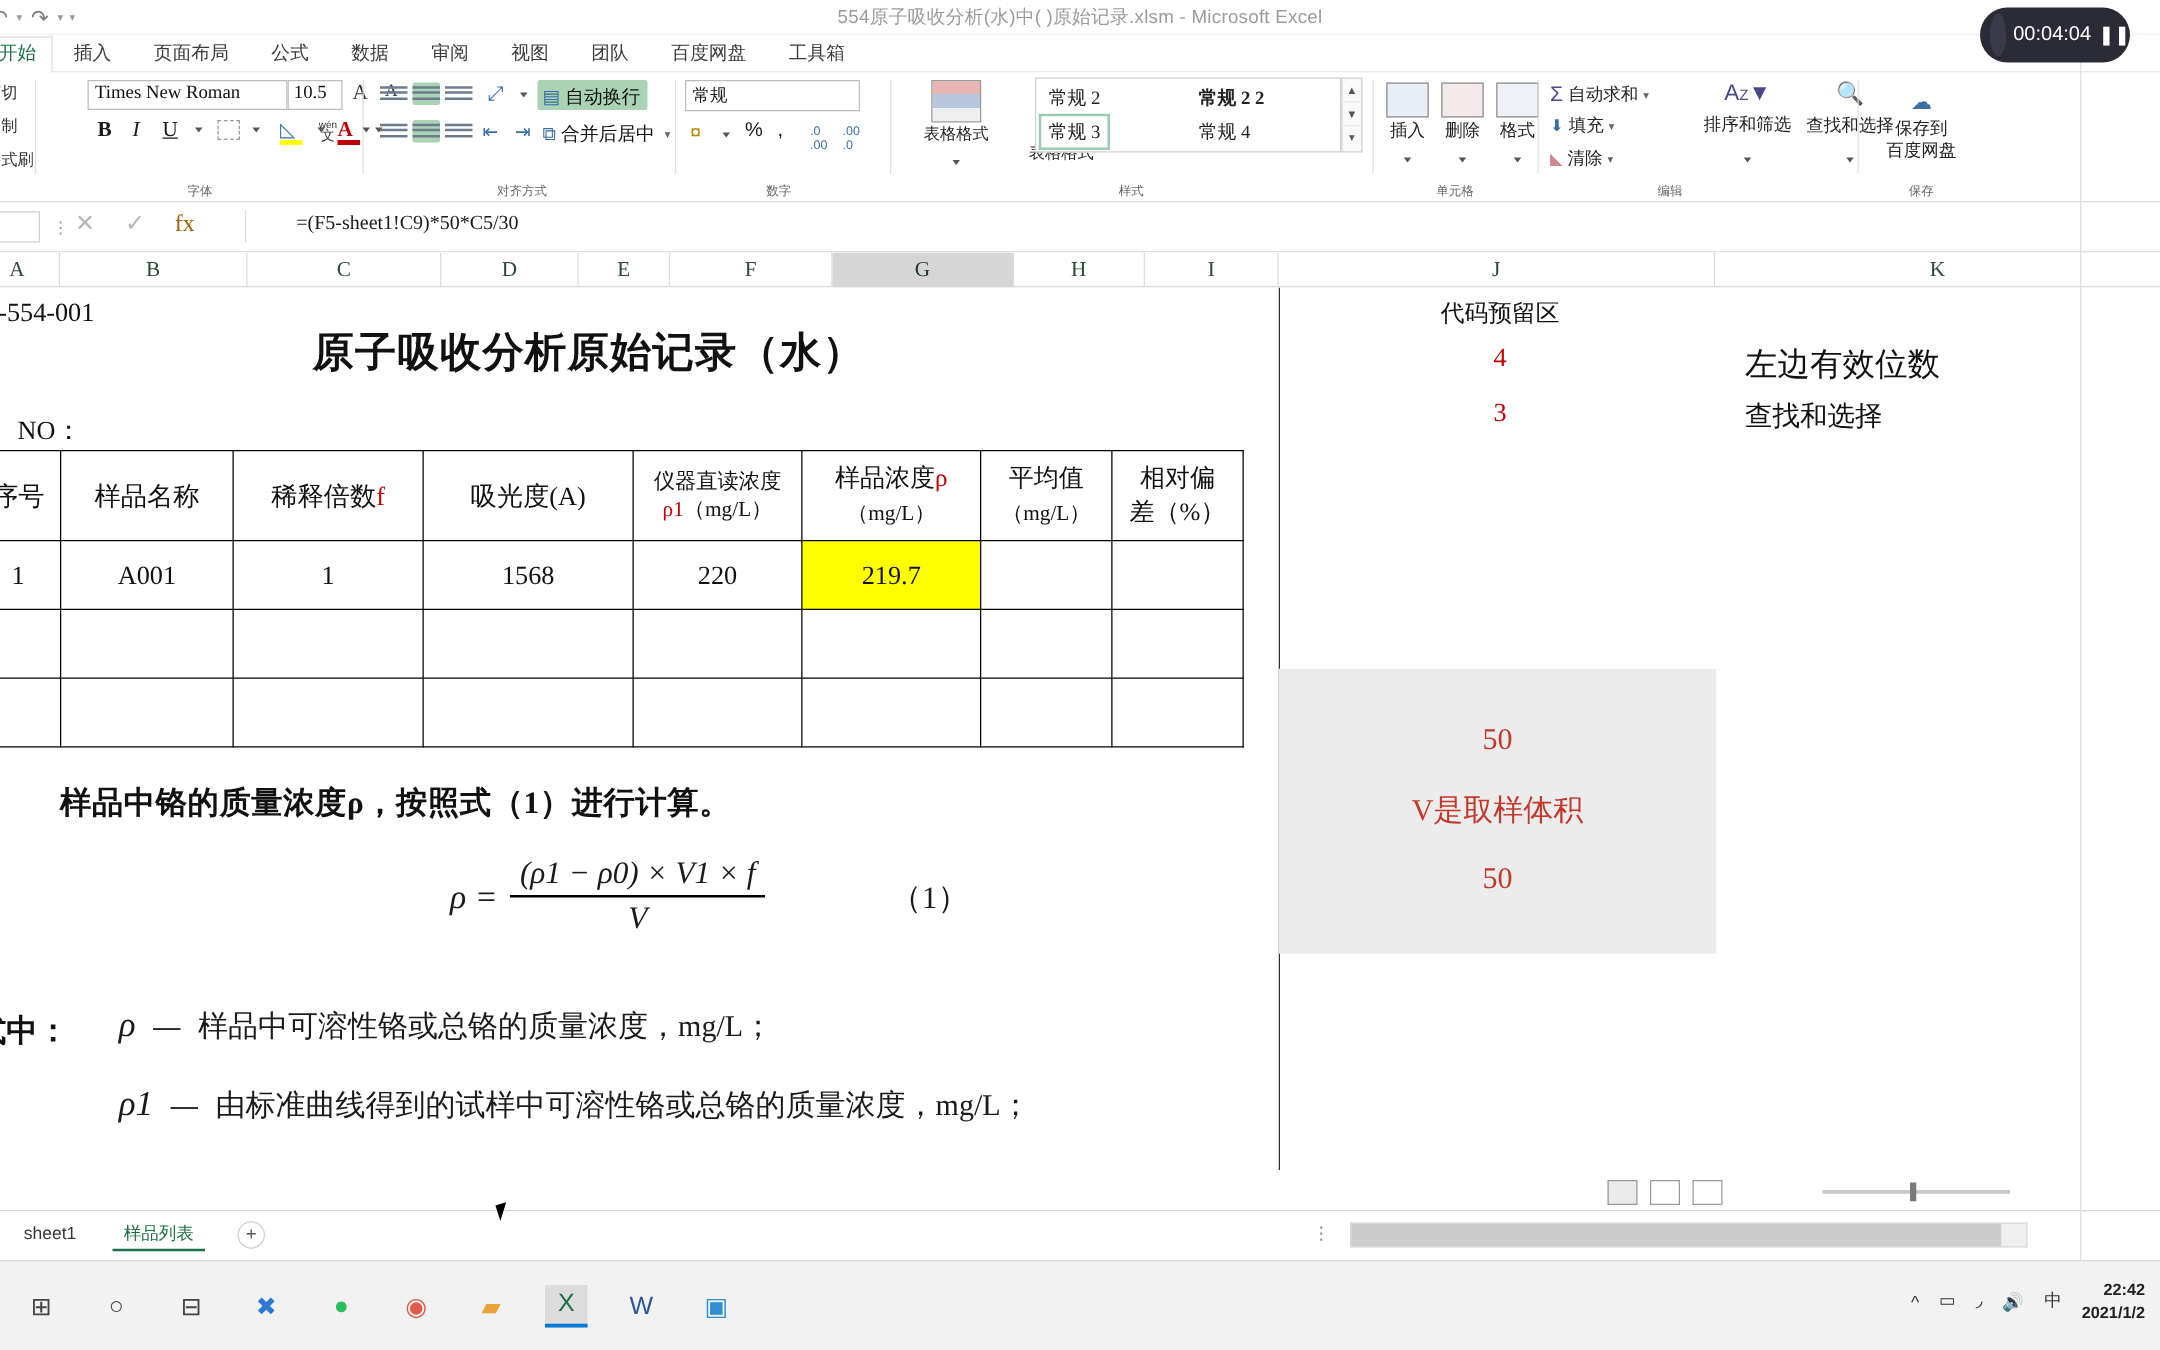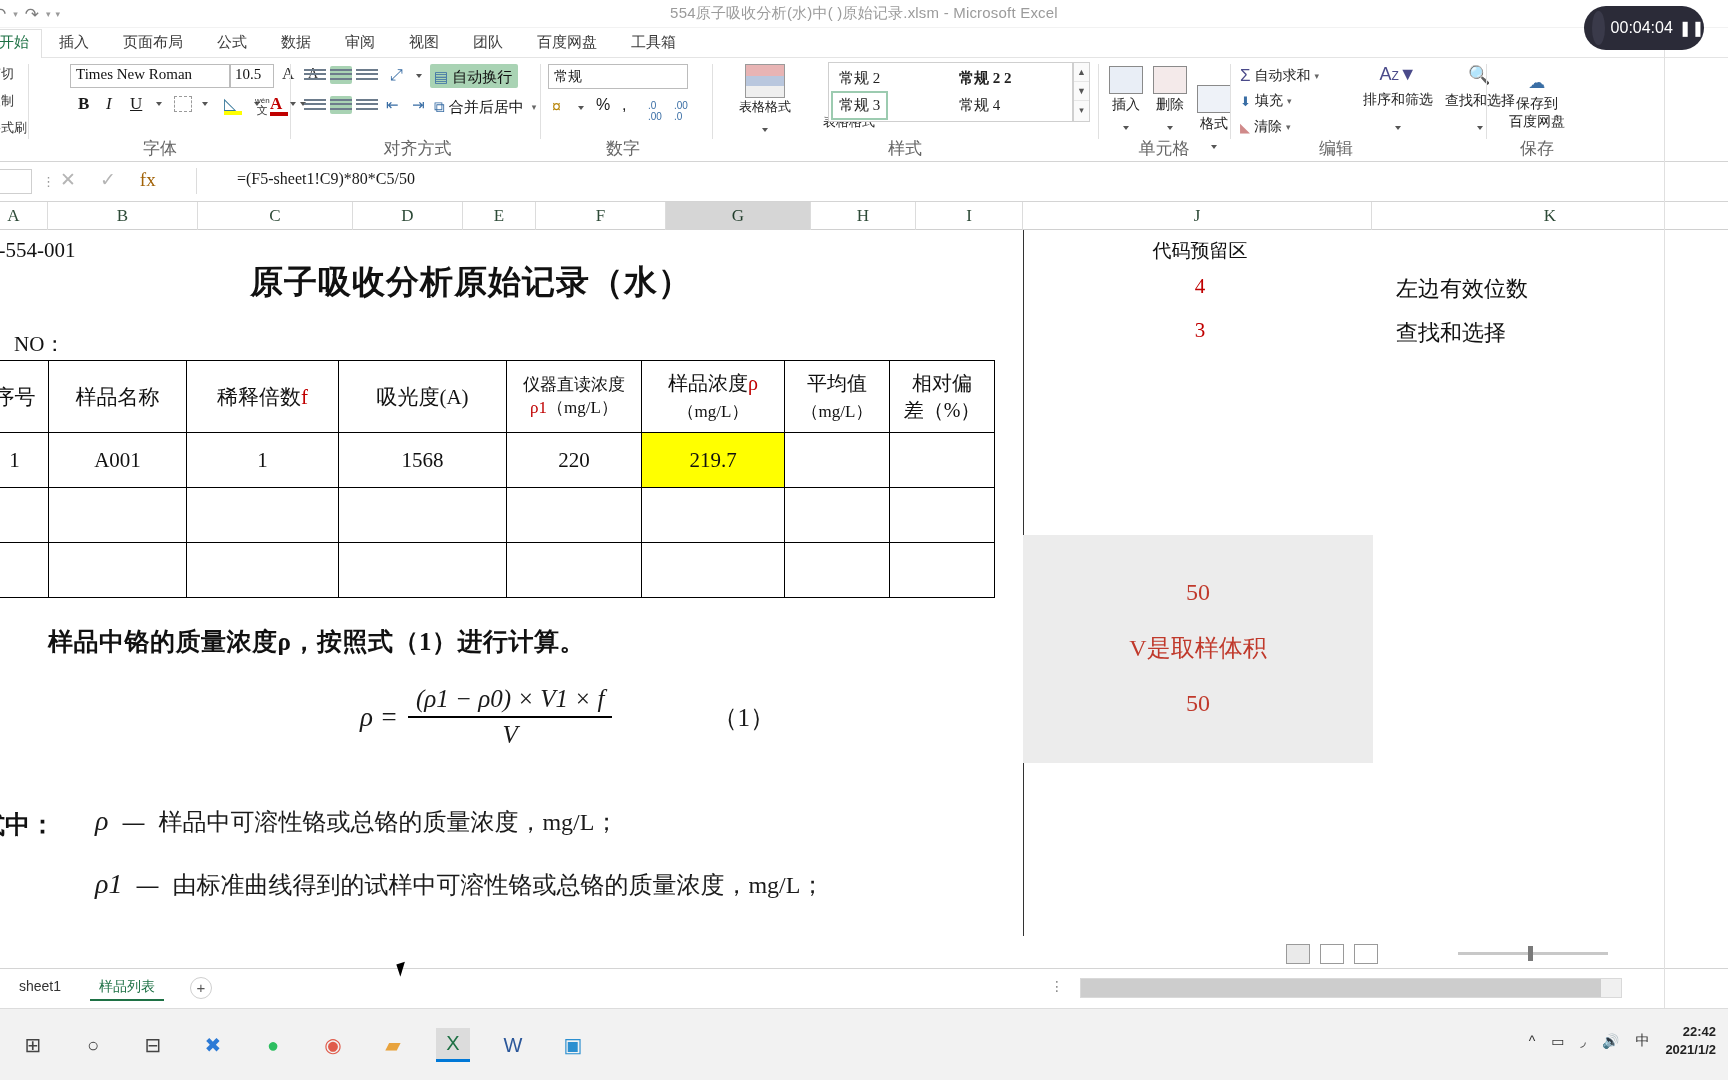--- a/index.html
+++ b/index.html
@@ -24,21 +24,21 @@
   
   .tabsbar { height:30px; background:#fff; position:relative; border-bottom:1px solid #e4e4e4; }
   .tabs { display:flex; align-items:flex-end; height:30px; padding-left:-6px; }
   .tab { font-size:15px; color:#3b3b3b; padding:3px 17px 6px 17px; white-space:nowrap; }
   .tab.first { color:#1e7145; margin-left:-8px; padding-left:6px; padding-right:12px;
                background:#fff; border-left:1px solid #e0e0e0; border-right:1px solid #e0e0e0; border-top:1px solid #e0e0e0;}
 
   
   .ribbon { height:104px; position:relative; background:#fff; border-bottom:1px solid #d4d4d4; }
   .grp { position:absolute; top:0; height:104px; }
-  .grp .glabel { position:absolute; bottom:2px; left:0; right:0; text-align:center; font-size:17px; color:#666; }
+  .grp .glabel { position:absolute; bottom:2px; left:0; right:0; text-align:center; font-size:10px; color:#666; }
   .sep { position:absolute; top:6px; bottom:22px; width:1px; background:#e0e0e0; }
 
   .clipcol { position:absolute; left:-12px; top:2px; width:52px; font-size:13px; color:#333; line-height:27px; }
   .clipcol div { white-space:nowrap; }
 
   .fontbox { position:absolute; left:40px; top:6px; width:160px; height:24px; border:1px solid #bcbcbc;
              background:#fff; font-size:15px; padding:1px 16px 0 5px; color:#111; font-family:"Liberation Serif",serif; }
   .sizebox { position:absolute; left:200px; top:6px; width:44px; height:24px; border:1px solid #bcbcbc;
              background:#fff; font-size:15px; padding:1px 14px 0 4px; color:#111; font-family:"Liberation Serif",serif;}
   .bigA { position:absolute; top:6px; font-size:17px; color:#333; font-family:"Liberation Serif",serif; }
@@ -321,21 +321,21 @@
       <div class="cellbtn" style="left:2px;top:8px;width:40px;">
         <div style="width:34px;height:28px;margin:0 auto;border:1px solid #8a8a8a;background:#e9eef6;"></div>
         <div style="margin-top:2px;">插入</div>
         <div class="caret" style="left:17px;top:60px;"></div>
       </div>
       <div class="cellbtn" style="left:46px;top:8px;width:40px;">
         <div style="width:34px;height:28px;margin:0 auto;border:1px solid #8a8a8a;background:#f4eaea;"></div>
         <div style="margin-top:2px;">删除</div>
         <div class="caret" style="left:17px;top:60px;"></div>
       </div>
-      <div class="cellbtn" style="left:90px;top:8px;width:40px;margin-top:19px;">
+      <div class="cellbtn" style="left:90px;top:8px;width:40px;">
         <div style="width:34px;height:28px;margin:0 auto;border:1px solid #8a8a8a;background:#eef2f8;"></div>
         <div style="margin-top:2px;">格式</div>
         <div class="caret" style="left:17px;top:60px;"></div>
       </div>
       <div class="glabel">单元格</div>
     </div>
     <div class="sep" style="left:1230px;"></div>
 
     <div class="grp" style="left:1236px;width:250px;">
       <div class="editrow" style="left:4px;top:8px;">
@@ -379,21 +379,21 @@
   </div>
 
   <div class="fbar">
     <div class="namebox">e</div>
     <div class="dots">⋮</div>
     <div class="fbtns">
       <span>✕</span>
       <span>✓</span>
       <span class="fx">fx</span>
     </div>
-    <div class="fbarinput">=(F5-sheet1!C9)*80*C5/50</div>
+    <div class="fbarinput">=(F5-sheet1!C9)*50*C5/30</div>
   </div>
 
   <div class="gridwrap">
     <div class="colhdr">
       <div class="ch" style="left:-20px;width:68px;">A</div>
       <div class="ch" style="left:48px;width:150px;">B</div>
       <div class="ch" style="left:198px;width:155px;">C</div>
       <div class="ch" style="left:353px;width:110px;">D</div>
       <div class="ch" style="left:463px;width:73px;">E</div>
       <div class="ch" style="left:536px;width:130px;">F</div>
@@ -498,21 +498,21 @@
       </div>
       <div style="position:absolute;left:95px;top:638px;display:flex;align-items:baseline;gap:14px;">
         <span style="font-family:'Liberation Serif',serif;font-size:28px;font-style:italic;">ρ1</span>
         <span style="font-size:22px;">—</span>
         <span style="font-family:'Liberation Serif',serif;font-size:24px;">由标准曲线得到的试样中可溶性铬或总铬的质量浓度，mg/L；</span>
       </div>
 
       <div class="cell ctr" style="left:1100px;top:8px;width:200px;font-size:19px;">代码预留区</div>
       <div class="cell ctr red" style="left:1100px;top:44px;width:200px;font-size:21px;">4</div>
       <div class="cell ctr red" style="left:1100px;top:88px;width:200px;font-size:21px;">3</div>
-      <div class="cell" style="left:1396px;top:44px;font-size:22px;">左边有效位数</div>
+      <div class="cell" style="left:1396px;top:44px;font-size:26px;">左边有效位数</div>
       <div class="cell" style="left:1396px;top:88px;font-size:22px;">查找和选择</div>
 
       <div class="graybox" style="left:1023px;top:305px;width:350px;height:228px;padding-top:18px;">
         <div style="font-size:24px;margin-top:26px;">50</div>
         <div style="font-size:24px;margin-top:26px;">V是取样体积</div>
         <div style="font-size:24px;margin-top:26px;">50</div>
       </div>
     </div>
   </div>
 

